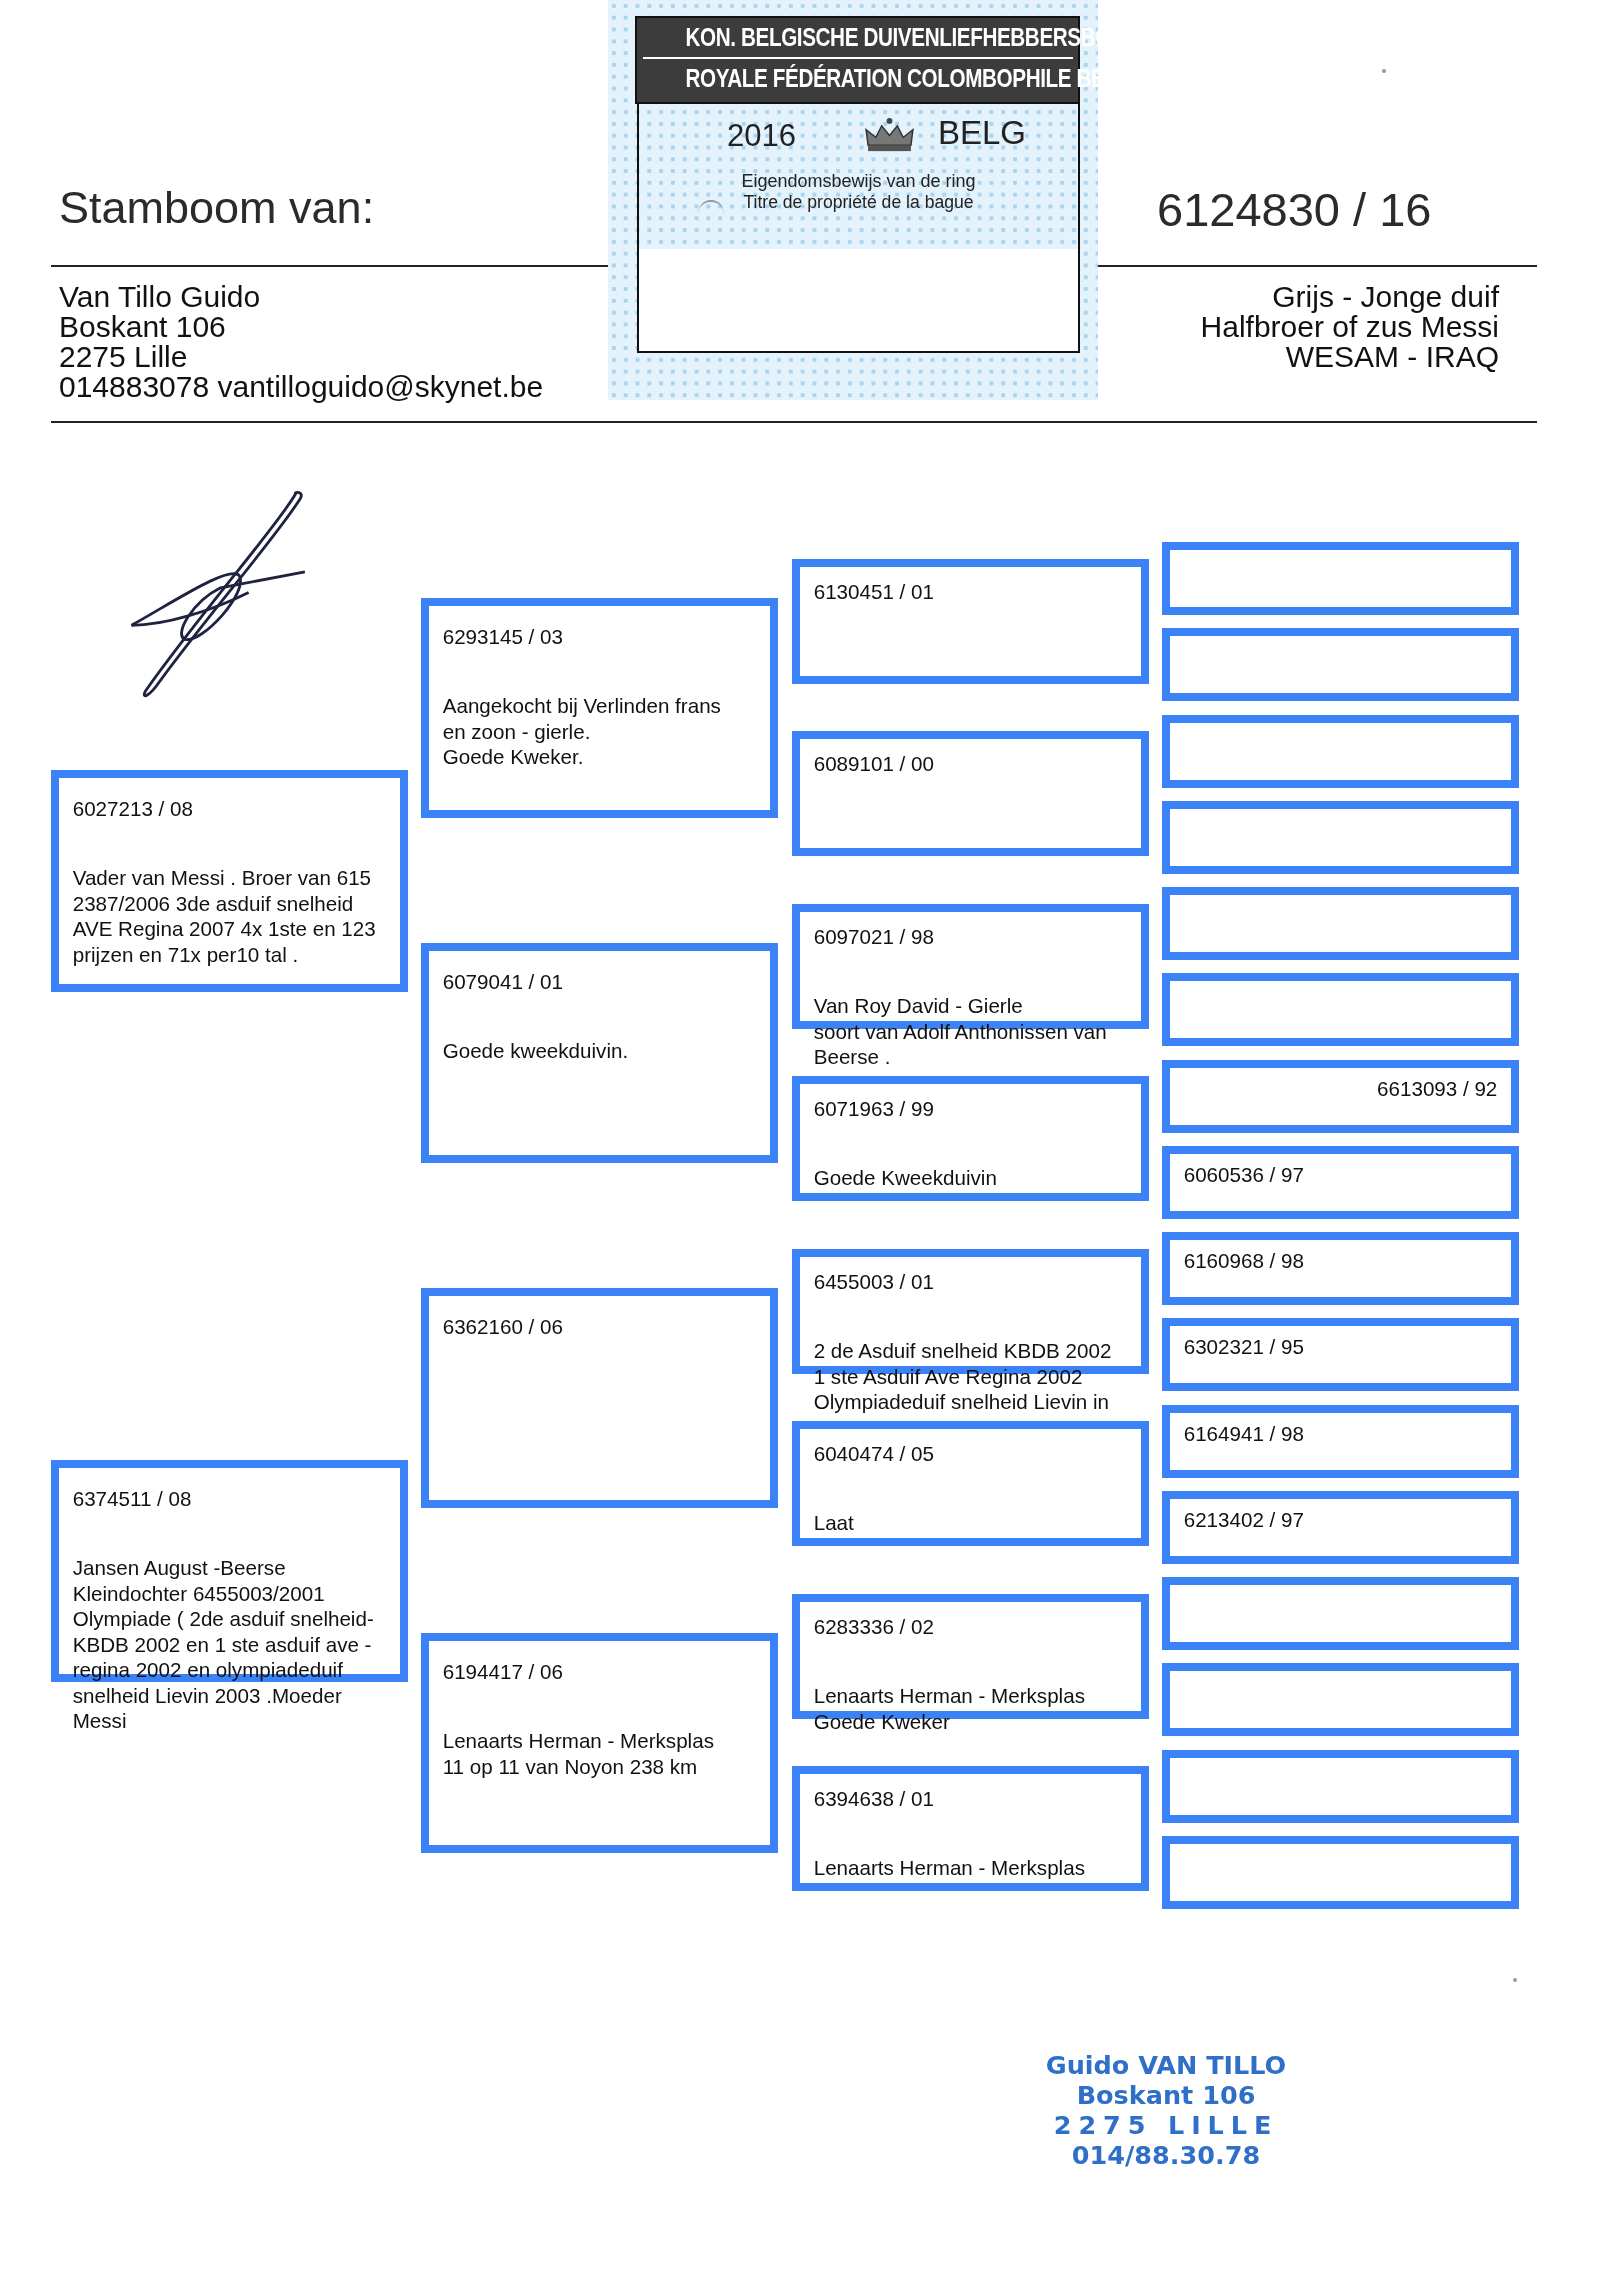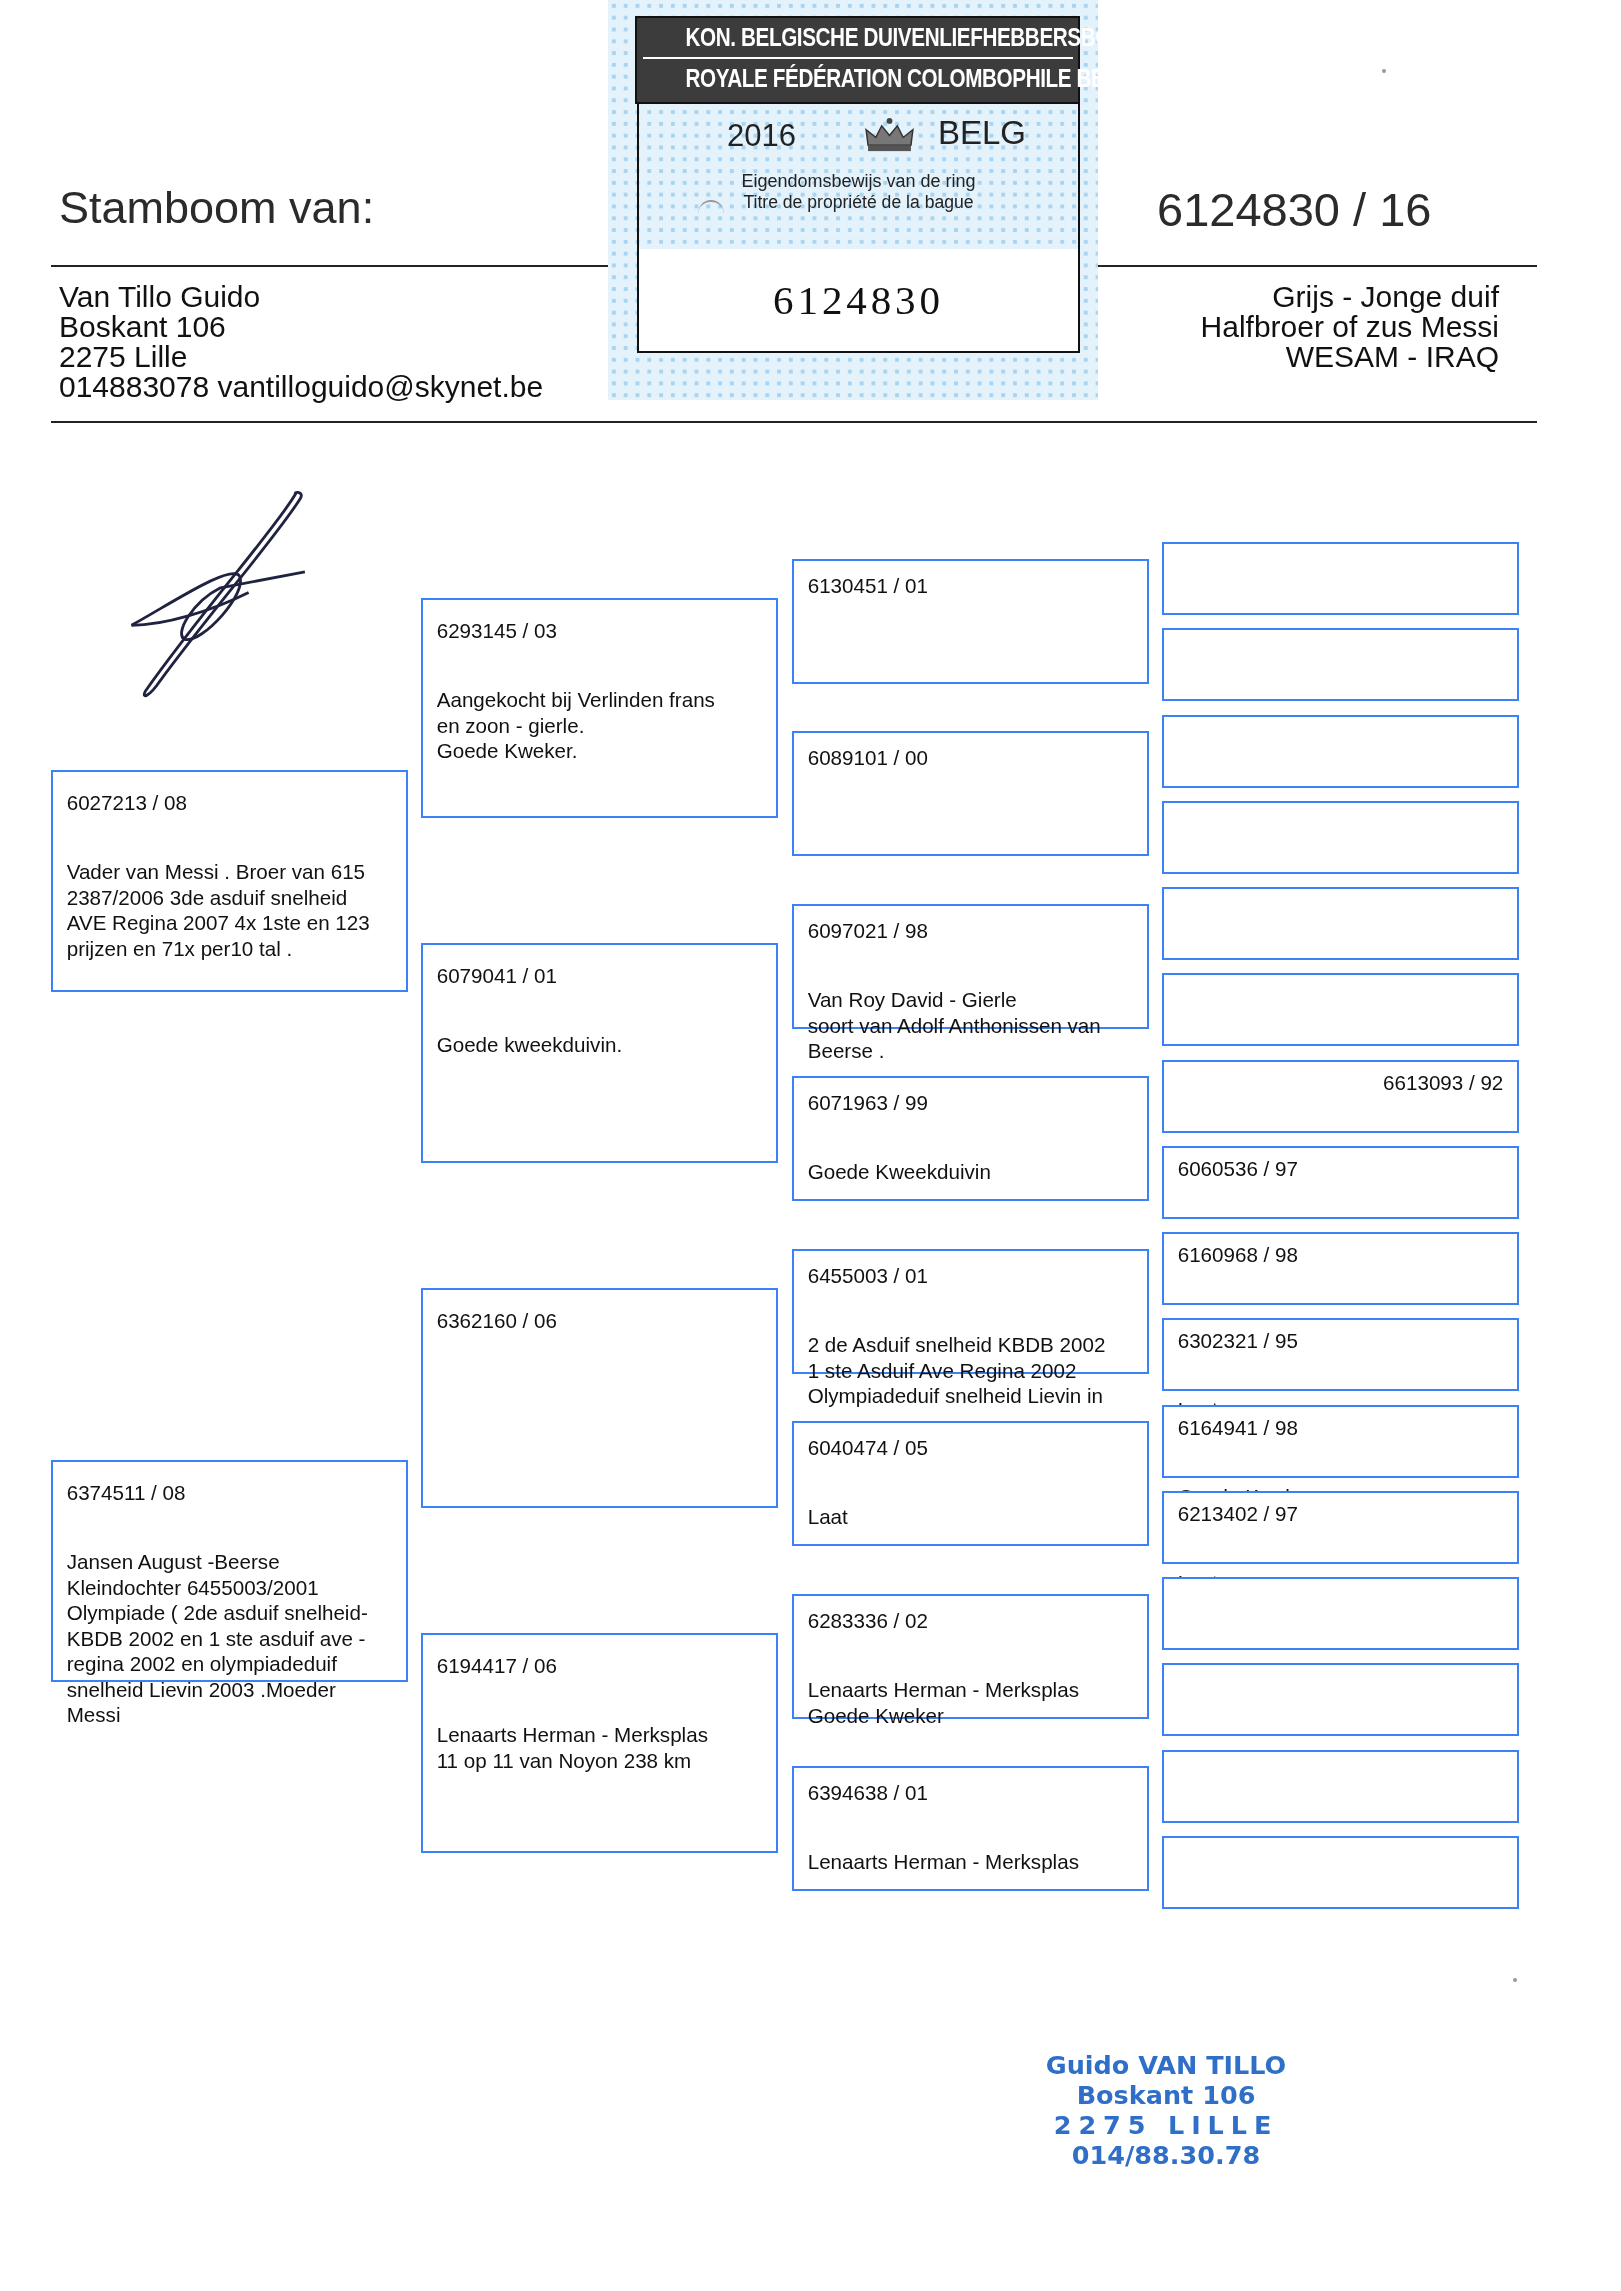--- a/index.html
+++ b/index.html
@@ -22,21 +22,21 @@
   .card-body{position:absolute;left:29px;top:102px;width:439px;height:249px;border:2px solid #111;border-top:none;
     background:linear-gradient(to bottom, transparent 0, transparent 147px, #ffffff 147px);}
   .card-year{position:absolute;left:88px;top:15.7px;font-size:31px;color:#222;}
   .card-belg{position:absolute;left:299px;top:11.8px;font-size:33px;color:#222;}
   .crown{position:absolute;left:223px;top:13.7px;width:55px;height:39px;}
   .card-line1{position:absolute;left:0;width:100%;top:69px;text-align:center;font-size:18px;color:#222;}
   .card-line2{position:absolute;left:0;width:100%;top:90px;text-align:center;font-size:17.6px;color:#222;}
   .card-num{position:absolute;left:0;width:100%;top:174px;text-align:center;font-family:"Liberation Serif",serif;font-size:41px;letter-spacing:3.9px;color:#111;}
   .hole{position:absolute;left:59px;top:98px;width:25.5px;height:25.5px;border-radius:50%;border-top:2px solid #999;}
   
-  .box{position:absolute;border:2px solid #3b82f6;background:#fff;box-sizing:border-box;padding:17.6px 13.7px 0 13.7px;font-size:20.6px;line-height:25.5px;color:#111;overflow:visible;}
+  .box{position:absolute;border:8px solid #3b82f6;background:#fff;box-sizing:border-box;padding:17.6px 13.7px 0 13.7px;font-size:20.6px;line-height:25.5px;color:#111;overflow:visible;}
   .box .rn{display:block;}
   .box .note{display:block;white-space:pre-line;margin-top:44px;}
   .c1{left:51px;width:357px;height:222px;}
   .c2{left:421px;width:357px;height:220px;}
   .c3{left:792px;width:357px;height:125px;padding-top:11.8px;}
   .c4{left:1162px;width:357px;height:73px;padding-top:7.8px;font-size:20.6px;line-height:25.5px;}
   .stamp{left:1019px;top:2050px;width:294px;text-align:center;color:#2f6fc8;font-family:"DejaVu Sans",sans-serif;font-weight:bold;font-size:25.5px;line-height:30px;}
   .stamp .s3{letter-spacing:6.9px;}
   .sig{left:108px;top:470px;width:225px;height:245px;}
   .speck{width:3.9px;height:3.9px;background:#999;border-radius:50%;}
@@ -73,21 +73,20 @@
     <div class="card-year">2016</div>
     <svg class="crown" viewBox="0 0 56 40">
       <circle cx="28" cy="5" r="3" fill="#444"></circle>
       <path d="M6 30 L4 14 L14 22 L20 10 L28 20 L36 10 L42 22 L52 14 L50 30 Z" fill="#777" stroke="#333" stroke-width="1.5"></path>
       <rect x="6" y="30" width="44" height="6" fill="#555"></rect>
     </svg>
     <div class="card-belg">BELG</div>
     <div class="hole"></div>
     <div class="card-line1">Eigendomsbewijs van de ring</div>
     <div class="card-line2">Titre de propriété de la bague</div>
-    <div class="card-num">6124830</div>
   </div>
 </div>
 
 <svg class="abs sig" viewBox="0 0 240 260">
   <path d="M200 25 C 180 60, 100 150, 40 235 C 35 245, 45 240, 55 225 C 110 150, 180 70, 205 30 C 210 22, 198 22, 200 25 Z" fill="none" stroke="#1f2340" stroke-width="3"></path>
   <path d="M25 165 C 70 140, 130 100, 140 112 C 150 130, 100 185, 82 180 C 70 175, 90 140, 120 125 L 210 108" fill="none" stroke="#1f2340" stroke-width="3"></path>
   <path d="M25 165 C 60 165, 110 150, 150 130" fill="none" stroke="#1f2340" stroke-width="3"></path>
 </svg>
 
 <div class="box c1" style="top:770px;">

